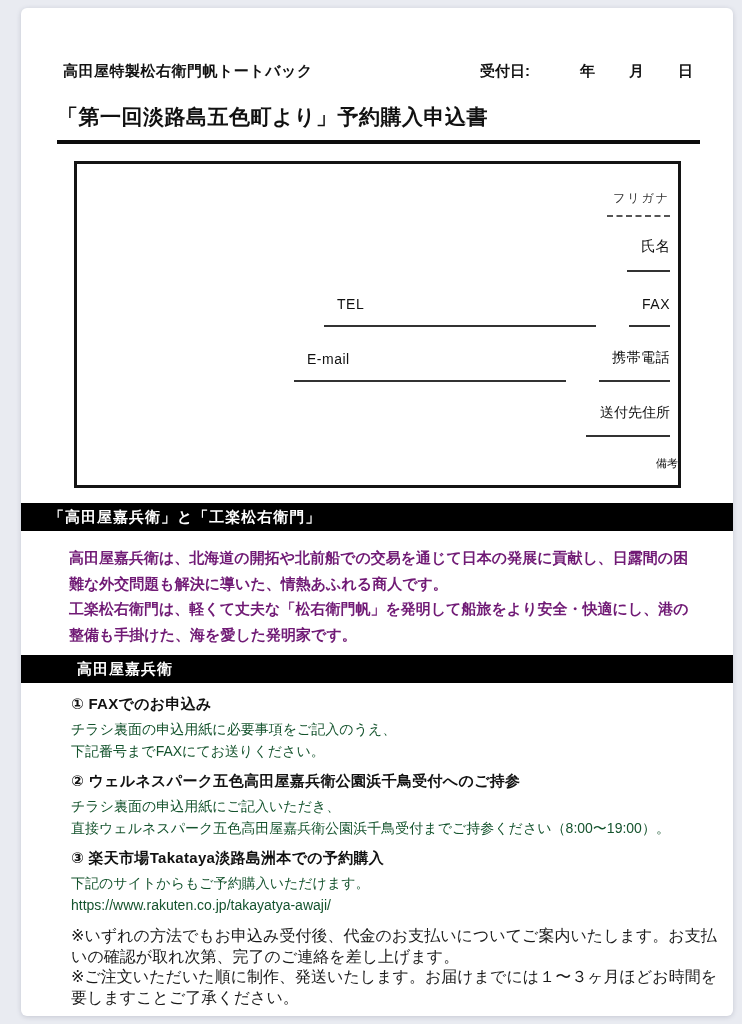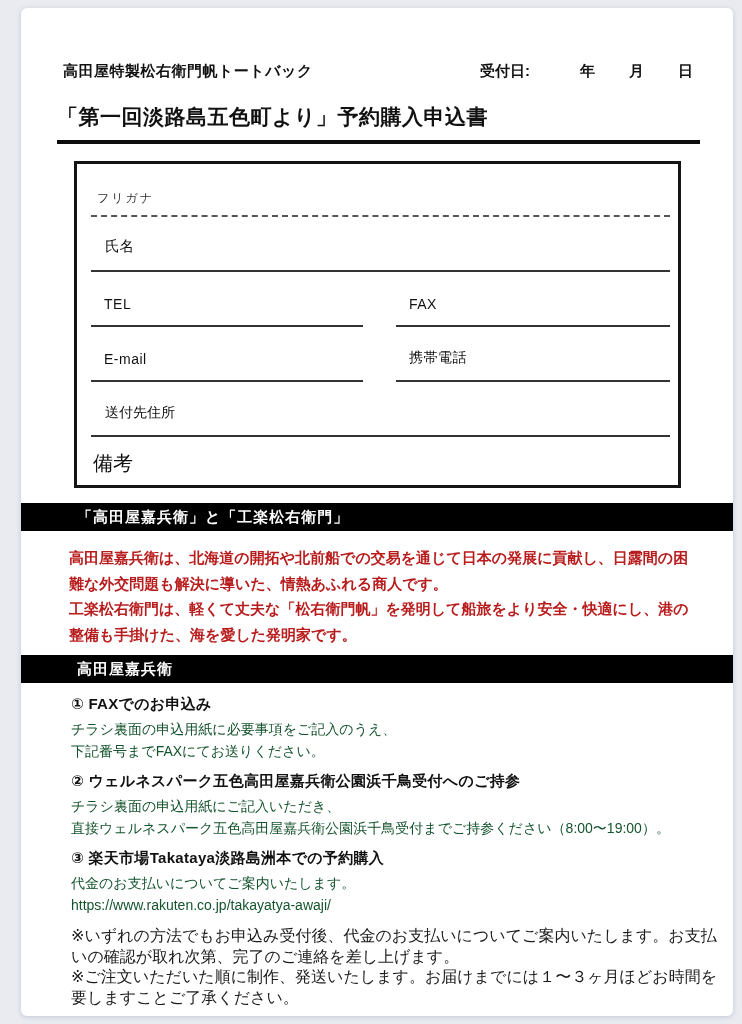--- a/index.html
+++ b/index.html
@@ -26,44 +26,44 @@
   .reception .unit-year { margin-left:50px; }
   .reception .unit-month { margin-left:34px; }
   .reception .unit-day { margin-left:34px; }
   .form-title { margin:22px 36px 0 36px; font-size:21px; font-weight:800; letter-spacing:.5px; }
   .title-rule { height:4px; background:#0d0d0d; margin:9px 33px 0 36px; }
 
   
   .form-box {
     margin:17px 52px 0 53px; height:327px;
     border:3px solid #141414;
-    display:flex; flex-direction:column;
+    display:flex; flex-direction:column;align-items:flex-end;
   }
   .fb-row { margin:0 8px 0 14px; display:flex; align-items:flex-end; }
   .fb-furigana { height:53px; border-bottom:2px dashed #555; padding:0 0 8px 6px;
                  font-size:12px; letter-spacing:2px; color:#333; }
   .fb-name    { height:55px; border-bottom:2px solid #333; padding:0 0 14px 14px; font-size:14.5px; }
   .fb-cols    { height:55px; display:flex; margin:0 8px 0 14px; }
   .fb-col     { border-bottom:2px solid #333; display:flex; align-items:flex-end;
                 padding:0 0 13px 13px; font-size:14px; letter-spacing:.5px; }
   .fb-col.l   { width:272px; margin-right:33px; }
   .fb-col.r   { flex:1; }
   .fb-address { height:55px; border-bottom:2px solid #333; padding:0 0 13px 14px; font-size:14px; }
-  .fb-remarks { flex:1; display:flex; align-items:center; padding:4px 0 0 16px; font-size:20px; }
+  .fb-remarks { flex:1; display:flex; align-items:center; padding:4px 0 0 16px; font-size:11px; }
 
   
   .banner {
     height:28px; background:#000; color:#fff;
     font-size:15px; font-weight:700; line-height:28px;
     padding-left:56px; letter-spacing:1px;
   }
-  .banner-about { margin-top:15px; }
+  .banner-about { margin-top:15px;padding-left:28px; }
   .banner-apply { margin-top:8px; }
 
-  .about-text { margin:14px 40px 0 48px; font-size:15px; font-weight:700; line-height:25.5px; color:#b91c1c; }
+  .about-text { margin:14px 40px 0 48px; font-size:15px; font-weight:700; line-height:25.5px; color:#701a75; }
 
   .methods { margin:12px 30px 2px 50px; }
   .method { margin-bottom:10px; }
   .method-title { font-size:15px; font-weight:800; margin-bottom:4px; letter-spacing:.3px; }
   .method-line { font-size:14px; line-height:22px; font-weight:500; color:#14532d; }
 
   .notes { margin:8px 8px 0 50px; }
   .note-line { font-size:16px; line-height:20.5px; font-weight:500; color:#1a1a1a; }
 </style>
 </head>
@@ -131,21 +131,21 @@
     </div>
 
     <div class="method">
       <div class="method-title">② ウェルネスパーク五色高田屋嘉兵衛公園浜千鳥受付へのご持参</div>
       <div class="method-line">チラシ裏面の申込用紙にご記入いただき、</div>
       <div class="method-line">直接ウェルネスパーク五色高田屋嘉兵衛公園浜千鳥受付までご持参ください（8:00〜19:00）。</div>
     </div>
 
     <div class="method">
       <div class="method-title">③ 楽天市場Takataya淡路島洲本での予約購入</div>
-      <div class="method-line">代金のお支払いについてご案内いたします。</div>
+      <div class="method-line">下記のサイトからもご予約購入いただけます。</div>
       <div class="method-line">https://www.rakuten.co.jp/takayatya-awaji/</div>
     </div>
   </div>
 
   <div class="notes">
     <div class="note-line">※いずれの方法でもお申込み受付後、代金のお支払いについてご案内いたします。お支払いの確認が取れ次第、完了のご連絡を差し上げます。</div>
     <div class="note-line">※ご注文いただいた順に制作、発送いたします。お届けまでには１〜３ヶ月ほどお時間を要しますことご了承ください。</div>
 
   </div>
 

